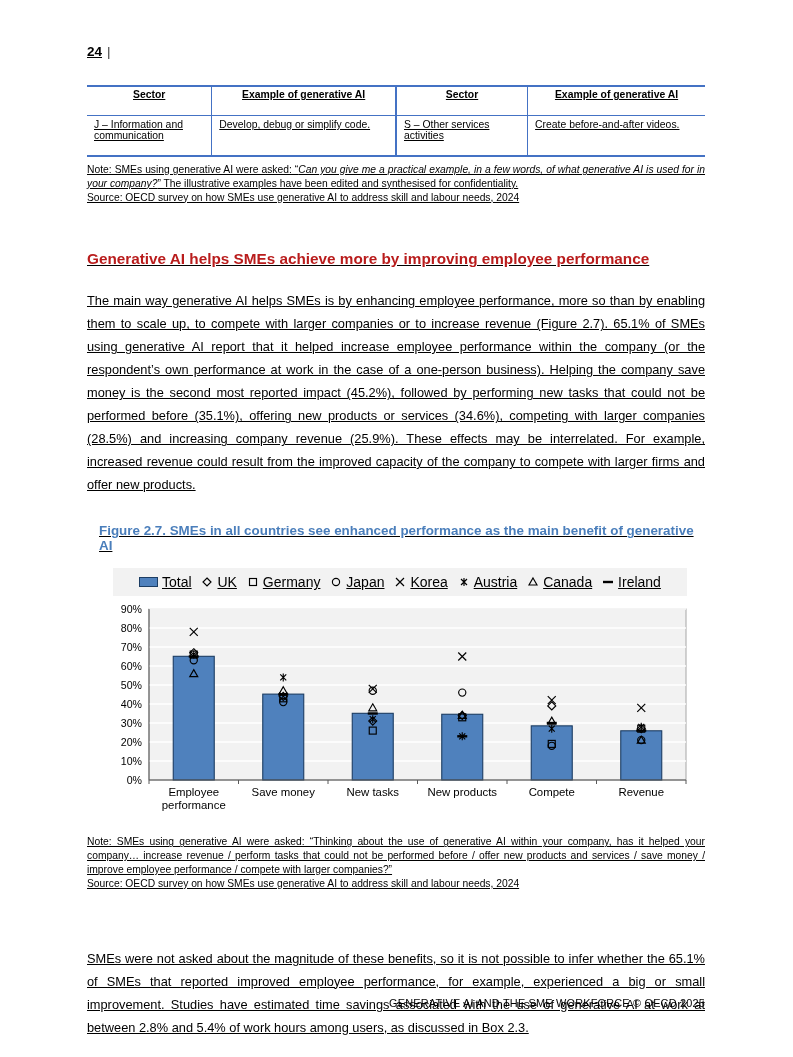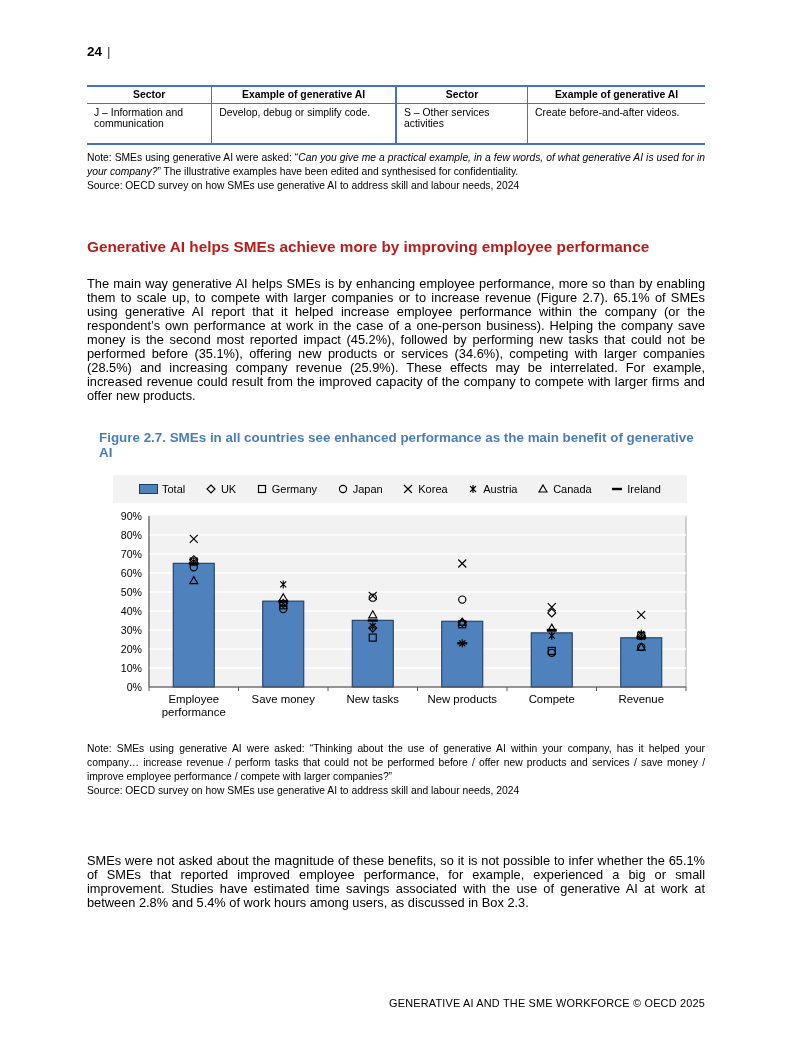--- a/index.html
+++ b/index.html
@@ -1,33 +1,33 @@
 <!DOCTYPE html>
 <html><head>
 <meta charset="utf-8">
 <style>
   html,body{margin:0;padding:0;background:#ffffff;}
   body{width:793px;height:1057px;font-family:"Liberation Sans",sans-serif;color:#000;overflow:hidden;}
-  .page{position:relative;box-sizing:border-box;width:793px;height:1057px;padding:44px 88px 0 87px;}
+  .page{position:relative;box-sizing:border-box;width:793px;height:1057px;padding:44px 88px 0 87px;text-decoration:underline;}
   .page-num{font-size:13.5px;font-weight:bold;}
   .page-num .sep{font-weight:400;color:#3a3a3a;margin-left:5px;}
   table.sector-table{width:100%;border-collapse:collapse;margin-top:26px;font-size:10.4px;table-layout:fixed;}
-  table.sector-table th{border-top:2.5px solid #4472c4;border-bottom:1px solid #4472c4;font-weight:bold;text-align:center;padding:2px 4px 3px;}
+  table.sector-table th{border-top:2.5px solid #4472c4;border-bottom:1px solid #4472c4;font-weight:bold;text-align:center;padding:2px 4px 15px;}
   table.sector-table td{border-bottom:2.5px solid #4472c4;padding:3px 7px 14px;vertical-align:top;text-align:left;}
   .vthin{border-left:1px solid #4472c4;}
   .vthick{border-left:2.5px solid #4472c4;}
   .c1{width:20%;} .c2{width:30%;} .c3{width:21%;} .c4{width:29%;}
   .small-note{font-size:10.3px;line-height:13.8px;text-align:justify;margin-top:6px;}
   .small-note .it{font-style:italic;}
   .h-section{margin:45px 0 0;font-size:15.3px;line-height:19px;color:#b91c1c;font-weight:bold;}
-  .body-text{margin:21px 0 0;font-size:12.8px;line-height:14px;text-align:justify;}
+  .body-text{margin:21px 0 0;font-size:12.8px;line-height:23px;text-align:justify;}
   .h-figure{margin:27px 0 0;font-size:13.4px;color:#4a7ebb;font-weight:bold;padding-left:12px;}
   .subtitle{margin:15px 0 0;font-size:12.3px;}
   .figure{margin-top:15px;margin-left:18px;width:585px;}
-  .legend{box-sizing:border-box;width:574px;margin-left:8px;height:28px;background:#f2f2f2;display:flex;align-items:center;justify-content:space-between;padding:0 26px;font-size:11px;}
+  .legend{box-sizing:border-box;width:574px;margin-left:8px;height:28px;background:#f2f2f2;display:flex;align-items:center;justify-content:space-between;padding:0 26px;font-size:14px;}
   .legend-item{display:flex;align-items:center;gap:4px;white-space:nowrap;}
   .legend-swatch{display:inline-block;width:19px;height:10px;background:#4f81bd;border:1px solid #1c3d63;box-sizing:border-box;}
   #chart{display:block;margin-top:6px;}
   .fig-note{margin-top:13px;}
   .closing{margin-top:56px;}
   .footer{position:absolute;top:997px;right:88px;font-size:10.9px;letter-spacing:.2px;}
 </style>
 </head>
 <body>
 

